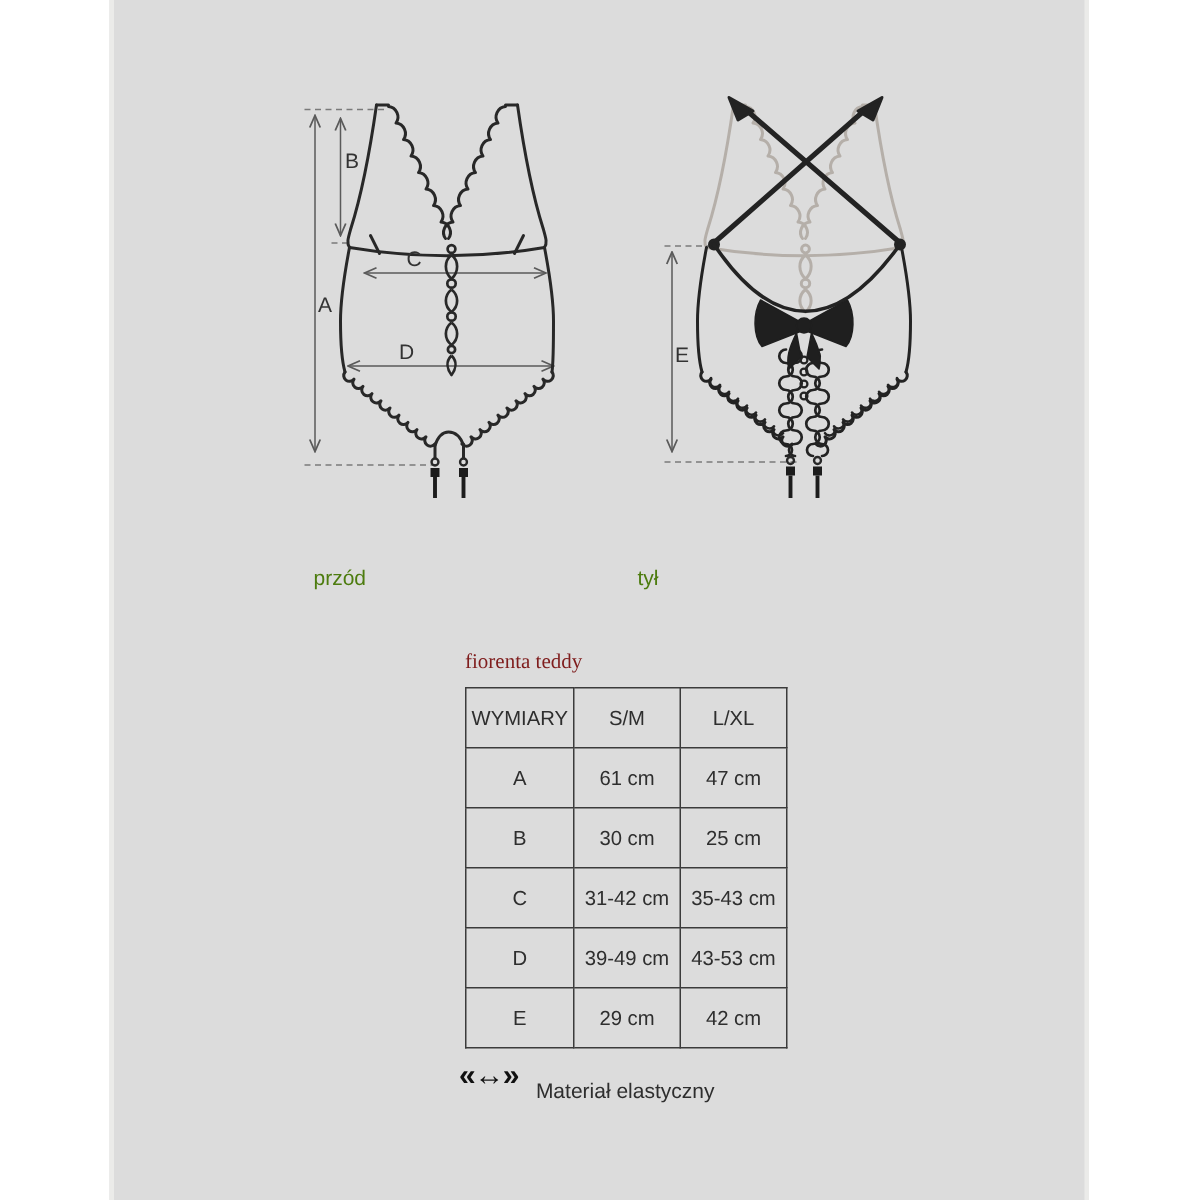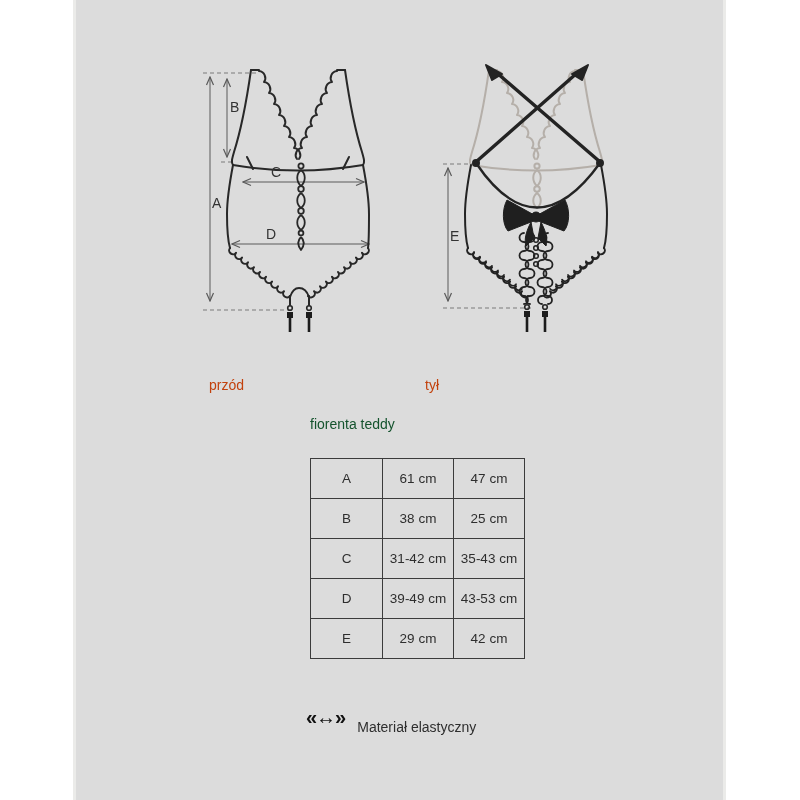--- a/index.html
+++ b/index.html
@@ -3,24 +3,24 @@
 <meta charset="utf-8">
 <style>
   html,body{margin:0;padding:0;background:#ffffff;width:800px;height:800px;
     font-family:"Liberation Sans","DejaVu Sans",sans-serif;color:#2e2e2e;}
   #stage{position:relative;width:800px;height:800px;overflow:hidden;background:#ffffff;}
   .panel{position:absolute;left:73px;top:0;width:653px;height:800px;background:#dcdcdc;
     border-left:3px solid #ebebe9;border-right:3px solid #ebebe9;box-sizing:border-box;}
   svg{position:absolute;overflow:visible;}
   #front-svg{left:190px;top:50px;}
   #back-svg{left:430px;top:50px;}
-  .view-label{position:absolute;font-size:14px;color:#c2410c;}
+  .view-label{position:absolute;font-size:14px;color:#4d7c0f;}
   #front-label{left:209px;top:377px;}
   #back-label{left:425px;top:377px;}
-  #chart-title{position:absolute;left:310px;top:416px;font-size:14px;color:#14532d;}
+  #chart-title{position:absolute;left:310px;top:434px;font-size:14px;color:#7f1d1d;font-family:Liberation Serif, serif;}
   table.size{position:absolute;left:310px;top:458px;border-collapse:collapse;
     font-size:13.5px;color:#2e2e2e;table-layout:fixed;}
   table.size td,table.size th{border:1.5px solid #3b3b3b;height:39px;text-align:center;
     vertical-align:middle;font-weight:400;padding:0;}
   table.size col.c0{width:72px;} table.size col.c1{width:71px;} table.size col.c2{width:71px;}
   #footer{position:absolute;left:306px;top:699px;display:flex;align-items:center;gap:12px;}
   #footer .glyph{font-size:20px;font-weight:900;color:#111;letter-spacing:-1px;line-height:1;}
   #footer .txt{font-size:14px;color:#2e2e2e;margin-top:20px;}
   text{font-family:"Liberation Sans","DejaVu Sans",sans-serif;font-size:14px;fill:#333;}
 </style>
@@ -169,28 +169,33 @@
 
   <span id="chart-title">fiorenta teddy</span>
 
   <table class="size">
     <colgroup>
         <col class="c0">
         <col class="c1">
         <col class="c2">
       </colgroup>
     <tbody>
+        <tr>
+      <td>WYMIARY</td>
+      <td>S/M</td>
+      <td>L/XL</td>
+    </tr>
     <tr>
       <td>A</td>
       <td>61 cm</td>
       <td>47 cm</td>
     </tr>
     <tr>
       <td>B</td>
-      <td>38 cm</td>
+      <td>30 cm</td>
       <td>25 cm</td>
     </tr>
     <tr>
       <td>C</td>
       <td>31-42 cm</td>
       <td>35-43 cm</td>
     </tr>
     <tr>
       <td>D</td>
       <td>39-49 cm</td>

